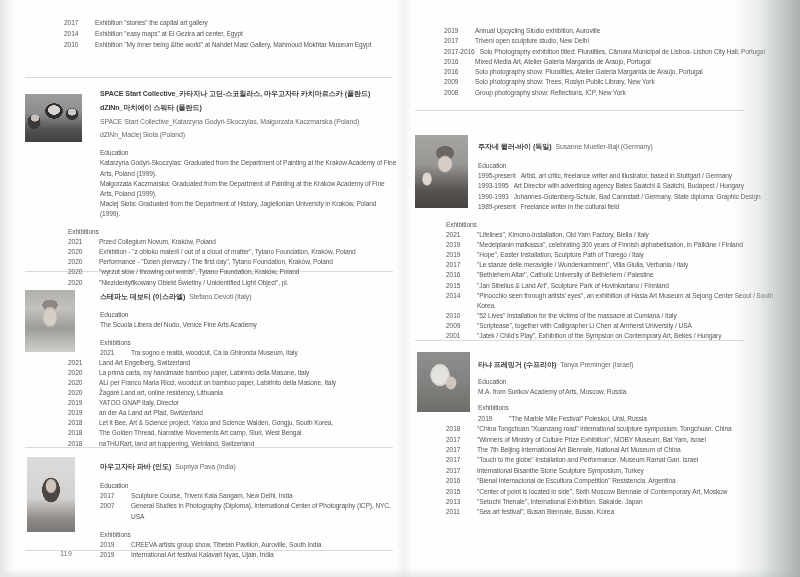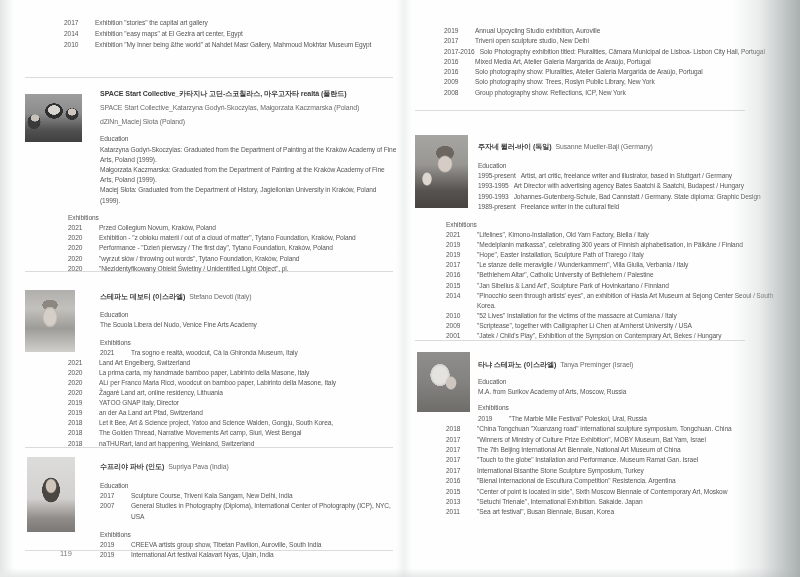--- a/index.html
+++ b/index.html
@@ -80,21 +80,22 @@
             <span class="txt">Exhibition "My Inner being &amp;the world" at Nahdet Masr Gallery, Mahmoud Mokhtar Museum Egypt</span>
           </div>
         </div>
         <div class="divider" style="left: 25px; top: 77px; width: 368px;"></div>
         <div class="divider" style="left: 25px; top: 271px; width: 368px;"></div>
         <div class="divider" style="left: 25px; top: 447px; width: 368px;"></div>
         <div class="divider" style="left: 25px; top: 550px; width: 368px;"></div>
         <div class="photo ph-group" title="group of three people in winter clothing" style="left: 25px; top: 94px; width: 57px; height: 48px;"></div>
         <div class="abs" style="left: 68px; top: 86px; width: 330px;">
           <div style="margin-left: 32px;">
-            <div style="line-height: 10.8px;"><span class="title-b">SPACE Start Collective_카타지나 고딘-스코칠라스, 마우고자타 realtà (폴란드)</span></div>
+            <div style="line-height: 10.8px;"><span class="title-b">SPACE Start Collective_카타지나 고딘-스코칠라스, 마우고자타 카치마르스카 (폴란드)</span></div>
+            <div style="line-height: 10.8px;"><span class="title-b">dZiNn_마치에이 스워타 (폴란드)</span></div>
             <div style="line-height: 10.8px;"><span class="title-r" style="margin-left: 0px;">SPACE Start Collective_Katarzyna Godyń-Skoczylas, Małgorzata Kaczmarska (Poland)</span></div>
             <div style="line-height: 10.8px;"><span class="title-r" style="margin-left: 0px;">dZiNn_Maciej Słota (Poland)</span></div>
           </div>
           <div style="margin-top: 7px;">
             <div class="body-txt" style="margin-left: 32px; line-height: 10.2px;">Education</div>
             <div class="row body-txt" style="line-height: 10.2px; margin-left: 32px;">
               <span class="txt">Katarzyna Godyń-Skoczylas: Graduated from the Department of Painting at the Kraków Academy of Fine Arts, Poland (1999).</span>
             </div>
             <div class="row body-txt" style="line-height: 10.2px; margin-left: 32px;">
               <span class="txt">Małgorzata Kaczmarska: Graduated from the Department of Painting at the Kraków Academy of Fine Arts, Poland (1999).</span>
@@ -178,21 +179,21 @@
             </div>
             <div class="row body-txt" style="line-height: 10.1px; margin-left: 0px;">
               <span class="yr">2018</span>
               <span class="txt">naTHURart, land art happening, Weinland, Switzerland</span>
             </div>
           </div>
         </div>
         <div class="photo ph-supriya" title="portrait of a woman with dark hair" style="left: 27px; top: 457px; width: 48px; height: 75px;"></div>
         <div class="abs" style="left: 68px; top: 458px; width: 330px;">
           <div style="margin-left: 32px;">
-            <div style="line-height: 11px;"><span class="title-b">수프리야 파바 (인도)</span><span class="title-r">Supriya Pava (India)</span></div>
+            <div style="line-height: 11px;"><span class="title-b">마우고자타 파바 (인도)</span><span class="title-r">Supriya Pava (India)</span></div>
           </div>
           <div style="margin-top: 8px;">
             <div class="body-txt" style="margin-left: 32px; line-height: 10.2px;">Education</div>
             <div class="row body-txt" style="line-height: 10.2px; margin-left: 32px;">
               <span class="yr">2017</span>
               <span class="txt">Sculpture Course, Triveni Kala Sangam, New Delhi, India</span>
             </div>
             <div class="row body-txt" style="line-height: 10.2px; margin-left: 32px;">
               <span class="yr">2007</span>
               <span class="txt">General Studies in Photography (Diploma), International Center of Photography (ICP), NYC, USA</span>
@@ -308,21 +309,21 @@
             </div>
             <div class="row body-txt" style="line-height: 10.1px; margin-left: 0px;">
               <span class="yr">2001</span>
               <span class="txt">"Jatek / Child's Play", Exhibition of the Sympsion on Contemprary Art, Bekes / Hungary</span>
             </div>
           </div>
         </div>
         <div class="photo ph-tanya" title="profile portrait of a woman with white hair" style="left: 417px; top: 352px; width: 53px; height: 60px;"></div>
         <div class="abs" style="left: 446px; top: 356px; width: 332px;">
           <div style="margin-left: 32px;">
-            <div style="line-height: 11px;"><span class="title-b">타냐 스테파노 (이스라엘)</span><span class="title-r">Tanya Preminger (Israel)</span></div>
+            <div style="line-height: 11px;"><span class="title-b">타냐 프레밍거 (수프리야)</span><span class="title-r">Tanya Preminger (Israel)</span></div>
           </div>
           <div style="margin-top: 6px;">
             <div class="body-txt" style="margin-left: 32px; line-height: 10.2px;">Education</div>
             <div class="row body-txt" style="line-height: 10.2px; margin-left: 32px;">
               <span class="txt">M.A. from Surikov Academy of Arts, Moscow, Russia</span>
             </div>
           </div>
           <div style="margin-top: 6px;">
             <div class="body-txt" style="margin-left: 32px; line-height: 10.4px;">Exhibitions</div>
             <div class="row body-txt" style="line-height: 10.4px; margin-left: 32px;">

